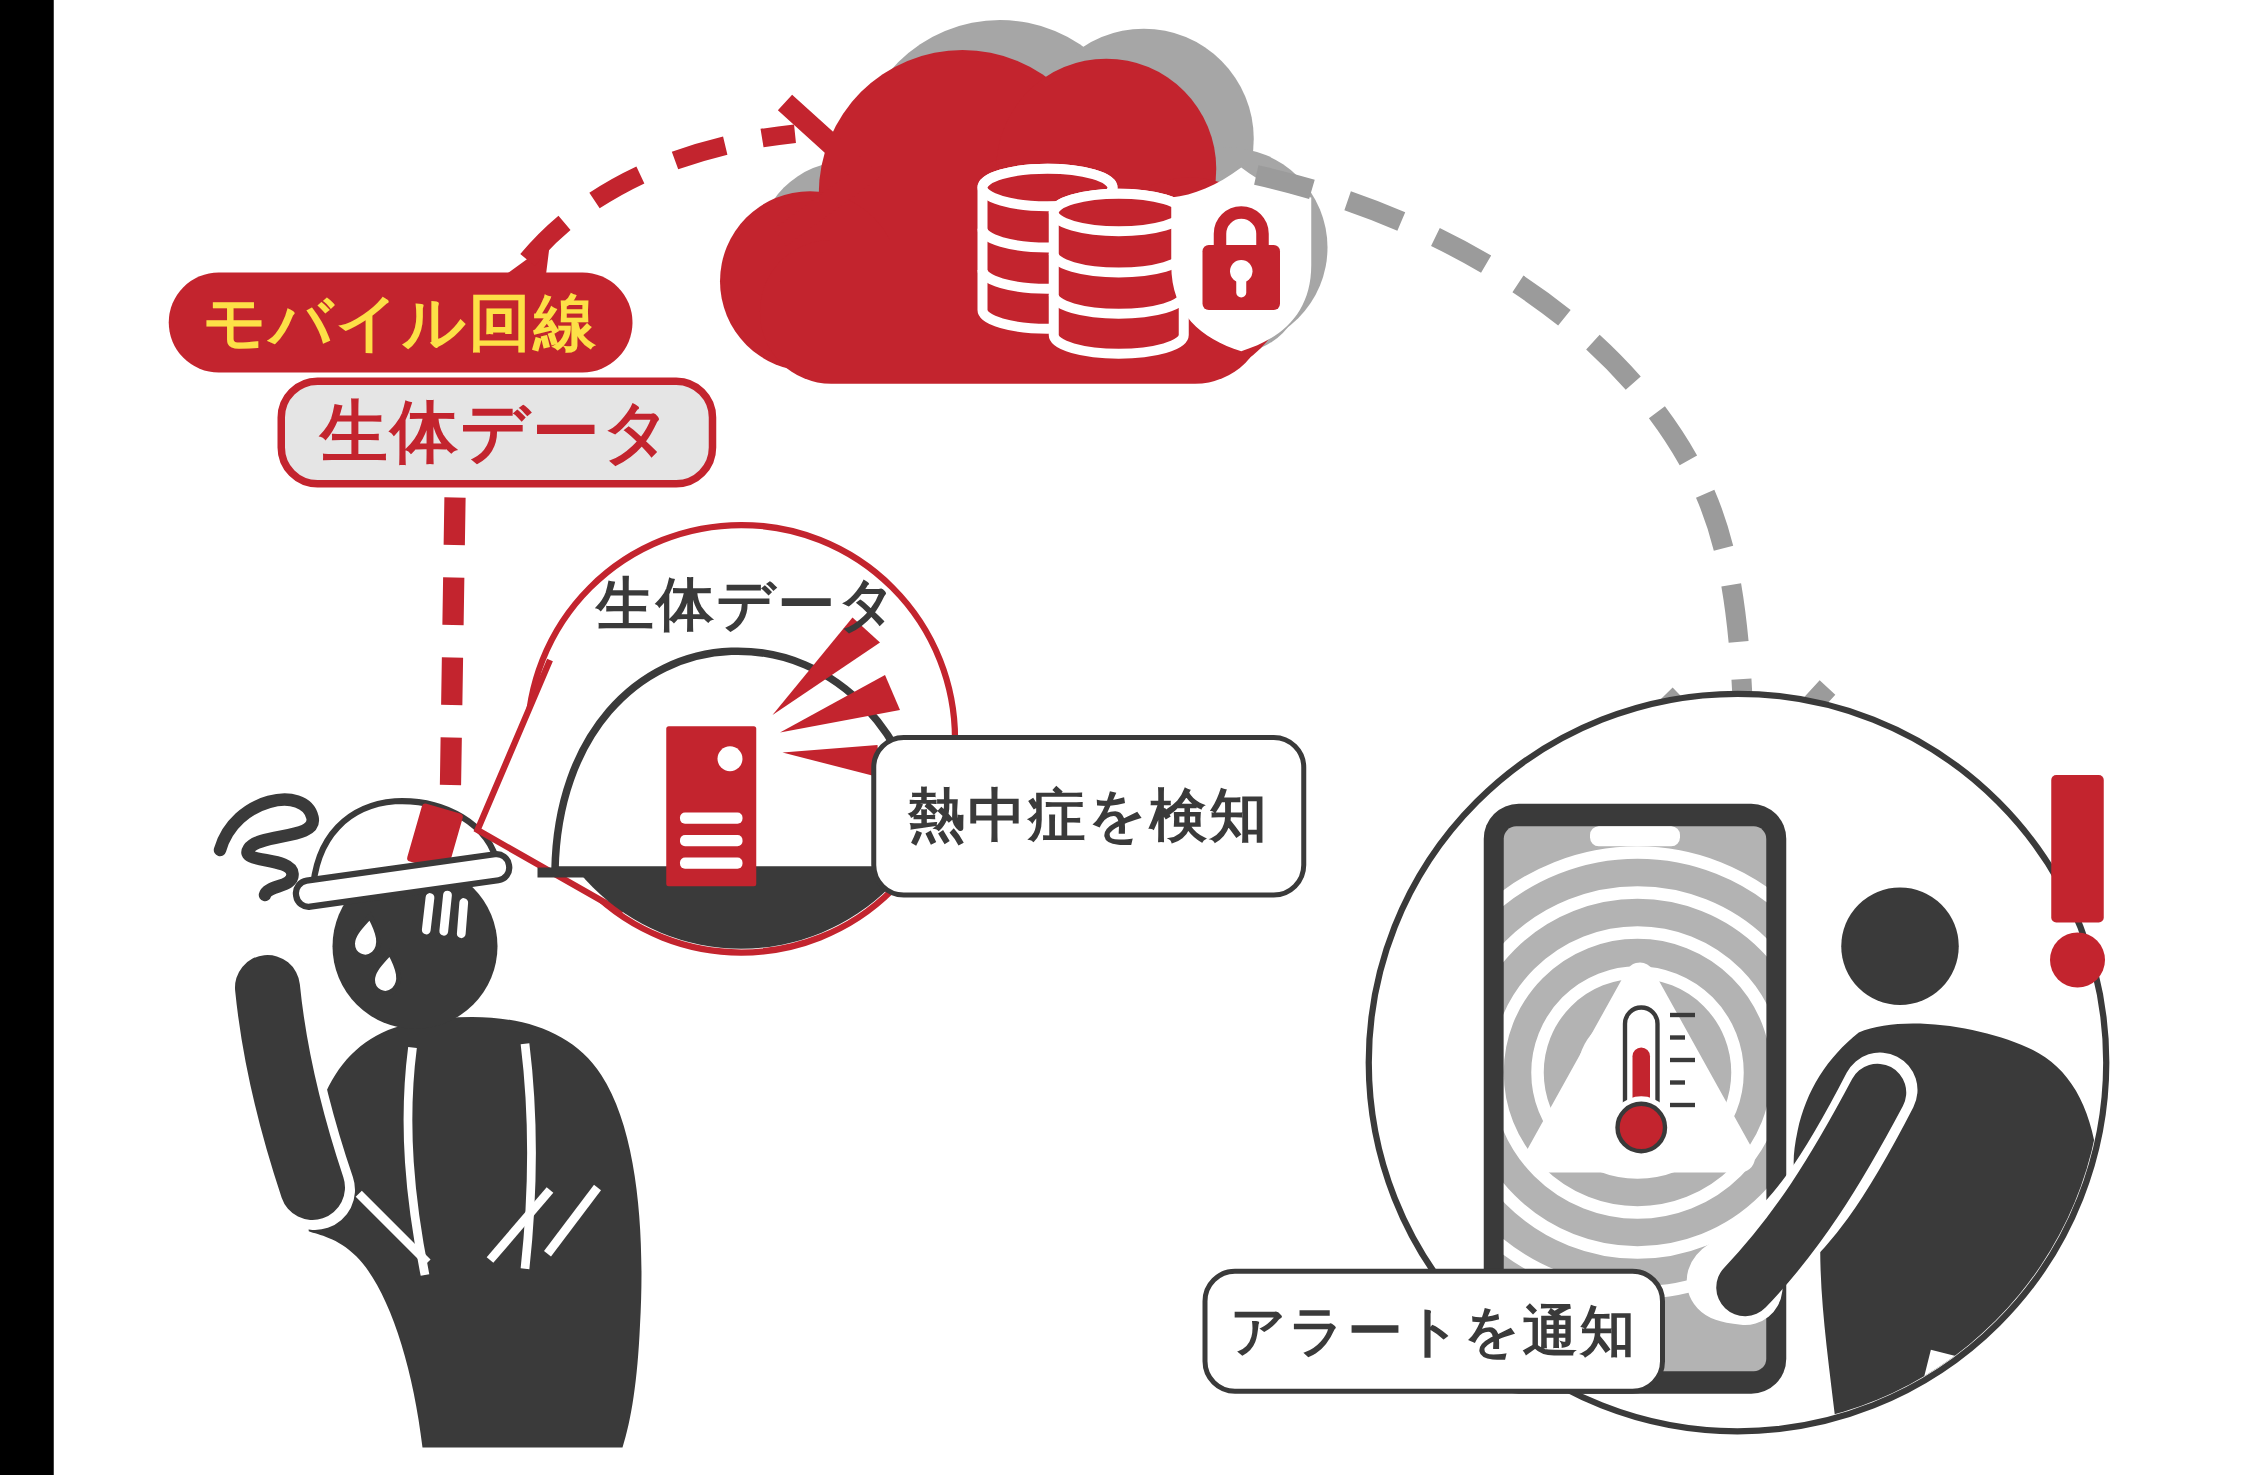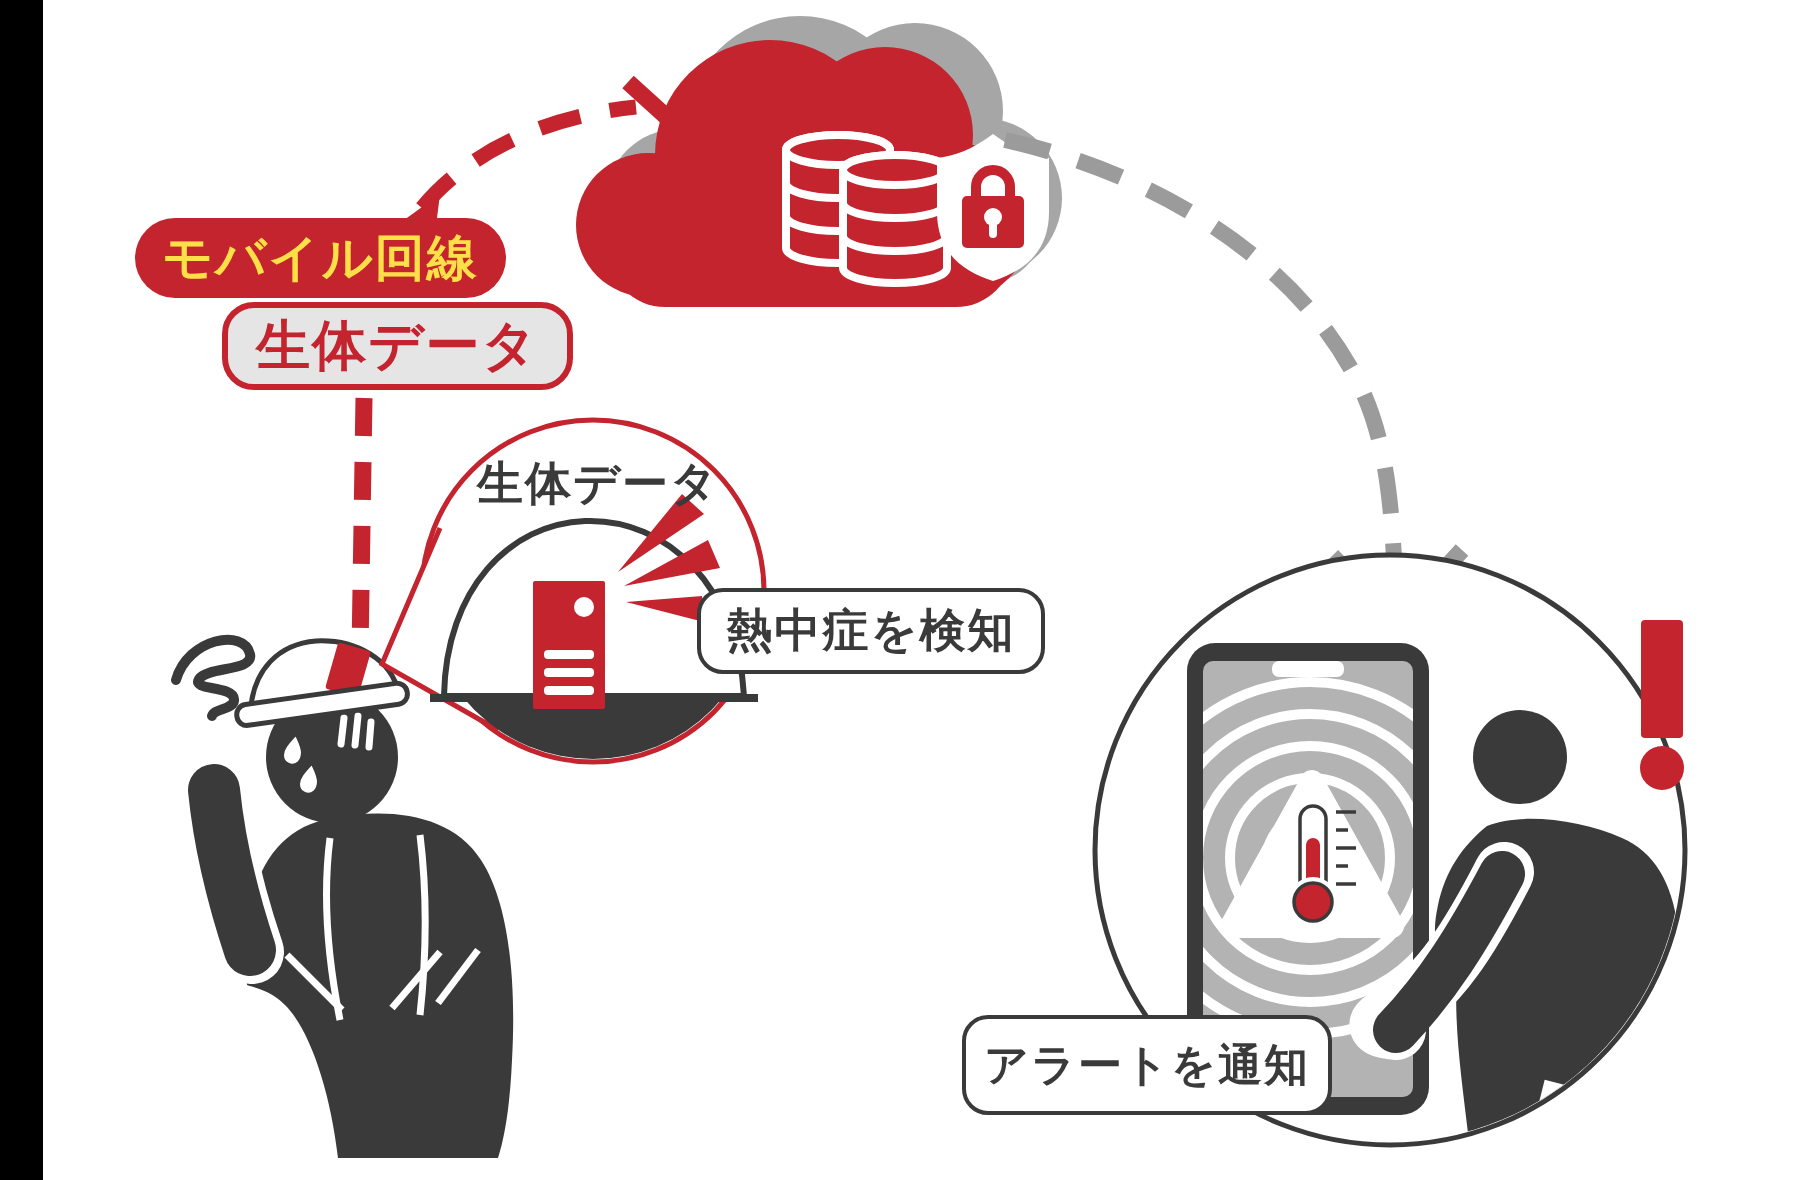--- a/index.html
+++ b/index.html
@@ -25,21 +25,21 @@
   .box-biometric{
     left:222px;top:302px;width:351px;height:88px;background:#e5e5e5;
     border:6px solid var(--red);border-radius:32px;color:var(--red);font-size:54px;z-index:4;
   }
   .sensor-caption{
     left:498px;top:458px;width:200px;height:52px;color:var(--dark);font-size:46px;z-index:4;
   }
   .box-outline{
     background:#fff;border:4px solid var(--dark);border-radius:26px;color:var(--dark);z-index:4;
   }
-  .box-detect{left:697px;top:588px;width:348px;height:86px;font-size:46px;}
+  .box-detect{left:697px;top:588px;width:348px;height:130px;font-size:46px;}
   .box-alert{left:962px;top:1015px;width:370px;height:100px;font-size:44px;}
   .left-bar{position:absolute;left:0;top:0;width:43px;height:1180px;background:var(--black);z-index:6;}
   
   .f-red{fill:var(--red);} .f-dark{fill:var(--dark);} .f-white{fill:#fff;} .f-gray{fill:var(--cloud_shadow);}
   .f-screen{fill:var(--screen_gray);}
   .s-red{stroke:var(--red);} .s-dark{stroke:var(--dark);} .s-white{stroke:#fff;} .s-gray{stroke:var(--gray);}
 </style>
 </head>
 <body>
 

